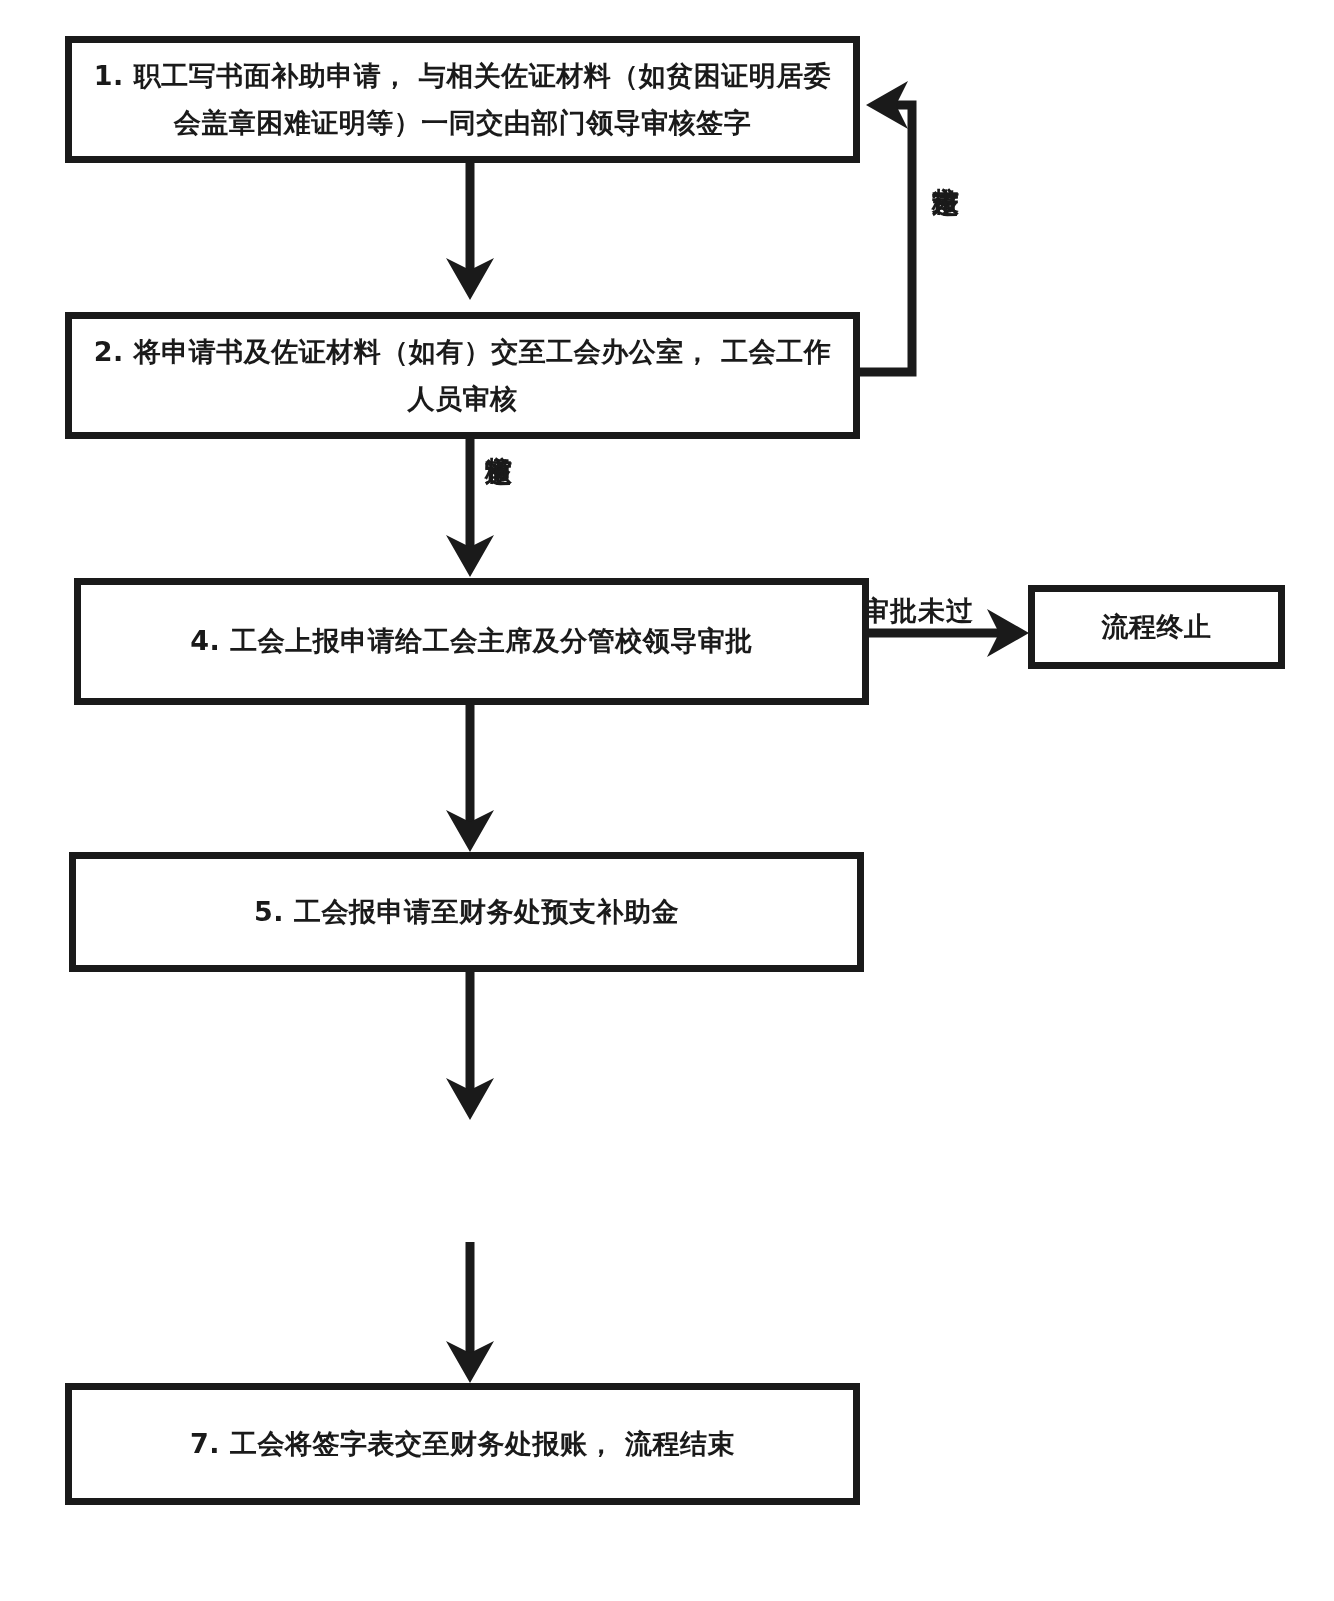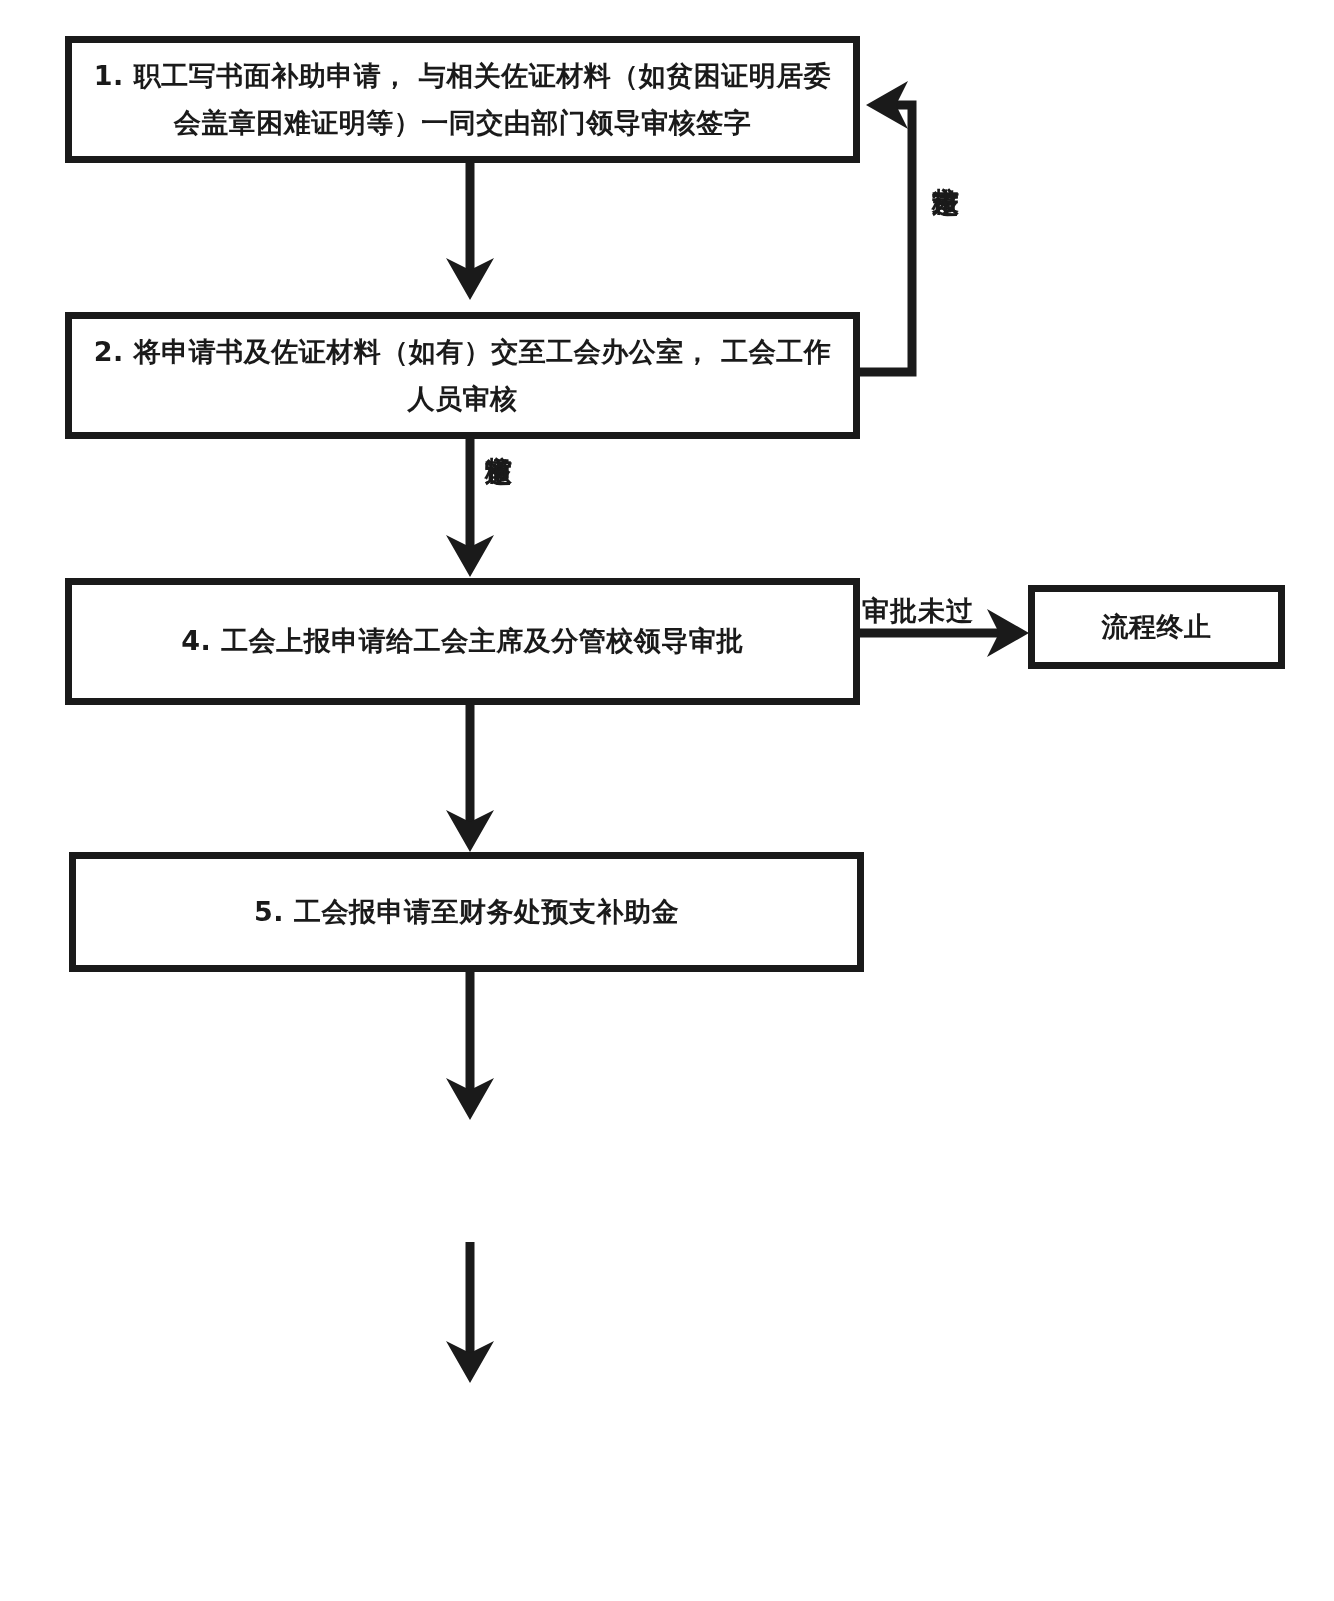--- a/index.html
+++ b/index.html
@@ -94,33 +94,36 @@
   <div class="node" style="left:65px; top:36px; width:795px; height:127px;">
     <div class="node-text">1. 职工写书面补助申请， 与相关佐证材料（如贫困证明居委
 会盖章困难证明等）一同交由部门领导审核签字</div>
   </div>
 
   <div class="node" style="left:65px; top:298px; width:795px; height:127px;margin-top:14px;">
     <div class="node-text">2. 将申请书及佐证材料（如有）交至工会办公室， 工会工作
 人员审核</div>
   </div>
 
-  <div class="node" style="left:65px; top:578px; width:795px; height:127px;">
+  <div class="node" style="left:74px; top:578px; width:795px; height:127px;">
     <div class="node-text single">4. 工会上报申请给工会主席及分管校领导审批</div>
   </div>
 
   <div class="node" style="left:1028px; top:585px; width:257px; height:84px;">
     <div class="node-text single">流程终止</div>
   </div>
 
   <div class="node" style="left:69px; top:852px; width:795px; height:120px;">
     <div class="node-text single">5. 工会报申请至财务处预支补助金</div>
   </div>
 
 
+  <div class="node" style="left:65px; top:1383px; width:795px; height:122px;">
+    <div class="node-text single">7. 工会将签字表交至财务处报账， 流程结束</div>
+  </div>
 
   <div class="edge-label vertical" style="left:932px; top:165px;">审核未过</div>
 
   <div class="edge-label vertical" style="left:485px; top:434px;">审核通过</div>
 
   <div class="edge-label" style="left:862px; top:580px;margin-top:13px;">审批未过</div>
 
 </div>
 
 </body></html>

